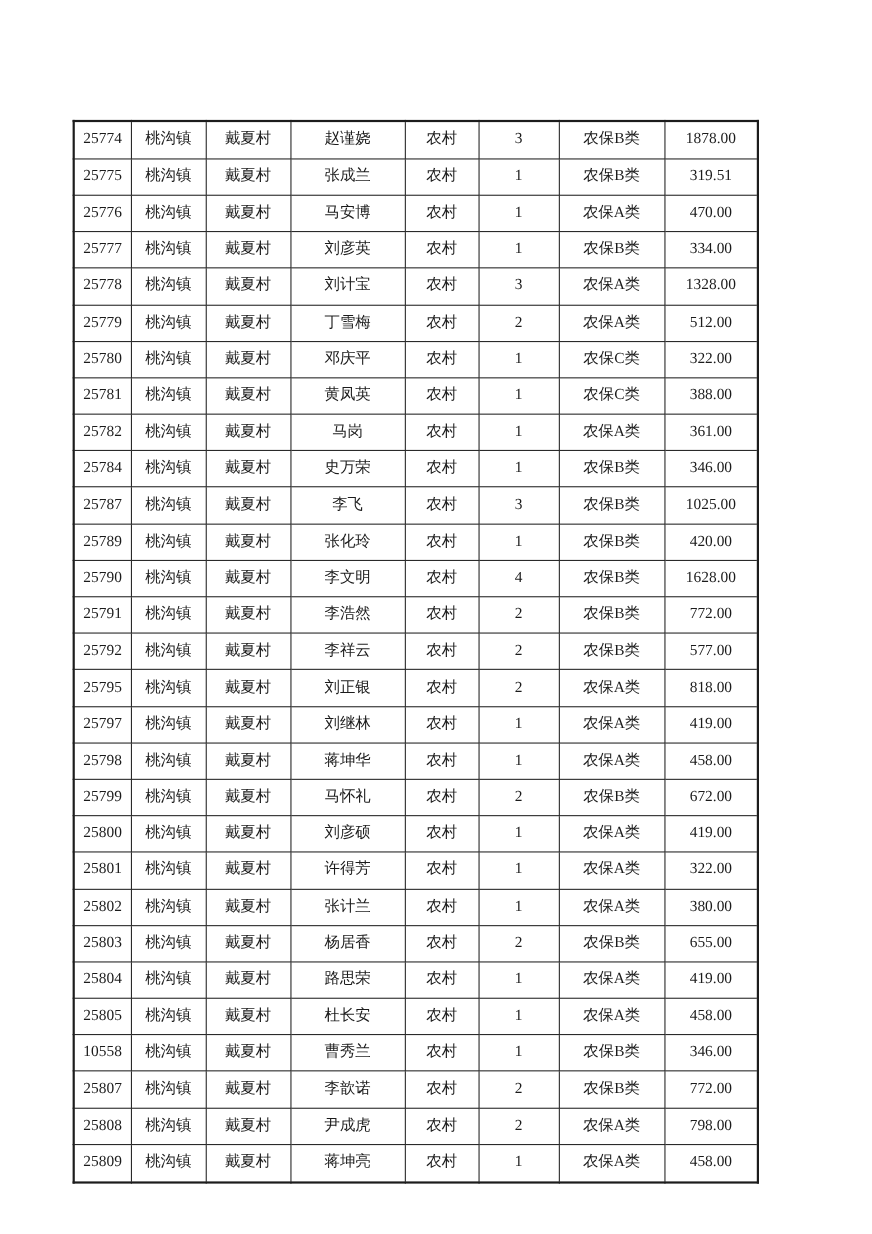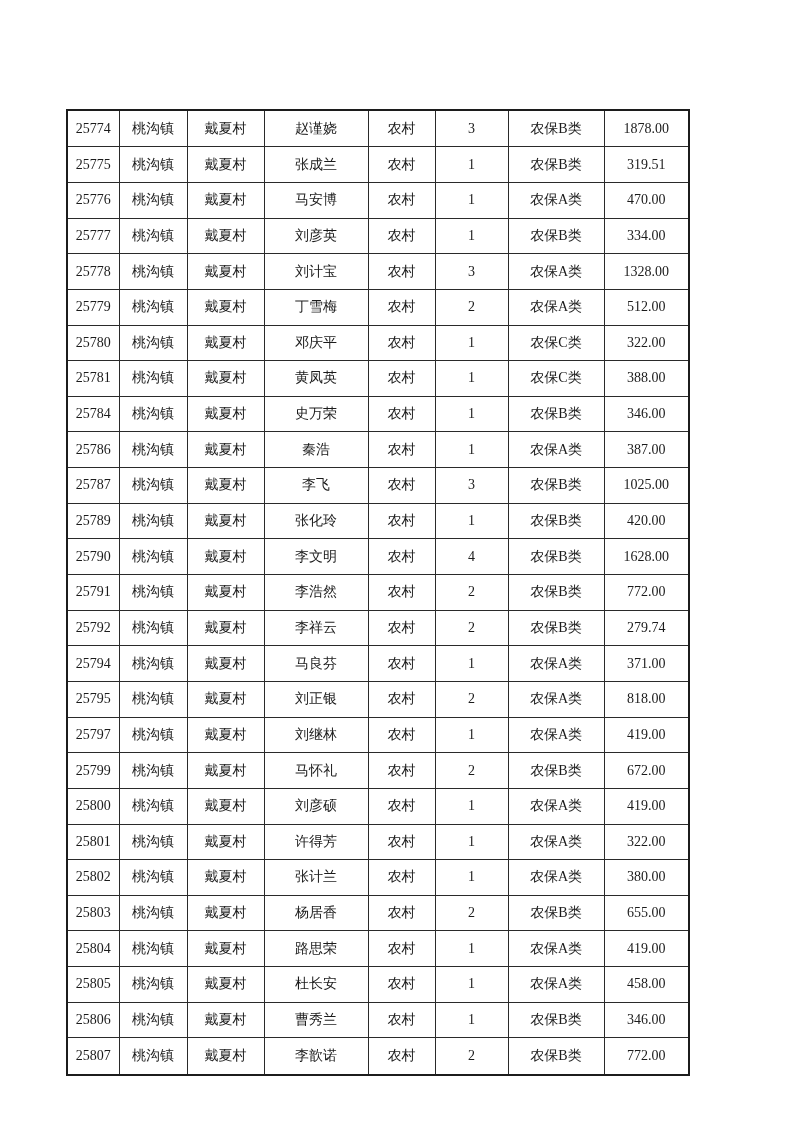--- a/index.html
+++ b/index.html
@@ -129,40 +129,40 @@
           <td>25781</td>
           <td>桃沟镇</td>
           <td>戴夏村</td>
           <td>黄凤英</td>
           <td>农村</td>
           <td>1</td>
           <td>农保C类</td>
           <td>388.00</td>
         </tr>
         <tr>
+          <td>25782</td>
+          <td>桃沟镇</td>
+          <td>戴夏村</td>
+          <td>马岗</td>
+          <td>农村</td>
+          <td>1</td>
+          <td>农保A类</td>
+          <td>361.00</td>
+        </tr>
+        <tr>
           <td>25784</td>
           <td>桃沟镇</td>
           <td>戴夏村</td>
           <td>史万荣</td>
           <td>农村</td>
           <td>1</td>
           <td>农保B类</td>
           <td>346.00</td>
         </tr>
         <tr>
-          <td>25786</td>
-          <td>桃沟镇</td>
-          <td>戴夏村</td>
-          <td>秦浩</td>
-          <td>农村</td>
-          <td>1</td>
-          <td>农保A类</td>
-          <td>387.00</td>
-        </tr>
-        <tr>
           <td>25787</td>
           <td>桃沟镇</td>
           <td>戴夏村</td>
           <td>李飞</td>
           <td>农村</td>
           <td>3</td>
           <td>农保B类</td>
           <td>1025.00</td>
         </tr>
         <tr>
@@ -196,31 +196,21 @@
           <td>772.00</td>
         </tr>
         <tr>
           <td>25792</td>
           <td>桃沟镇</td>
           <td>戴夏村</td>
           <td>李祥云</td>
           <td>农村</td>
           <td>2</td>
           <td>农保B类</td>
-          <td>279.74</td>
-        </tr>
-        <tr>
-          <td>25794</td>
-          <td>桃沟镇</td>
-          <td>戴夏村</td>
-          <td>马良芬</td>
-          <td>农村</td>
-          <td>1</td>
-          <td>农保A类</td>
-          <td>371.00</td>
+          <td>577.00</td>
         </tr>
         <tr>
           <td>25795</td>
           <td>桃沟镇</td>
           <td>戴夏村</td>
           <td>刘正银</td>
           <td>农村</td>
           <td>2</td>
           <td>农保A类</td>
           <td>818.00</td>
@@ -229,20 +219,30 @@
           <td>25797</td>
           <td>桃沟镇</td>
           <td>戴夏村</td>
           <td>刘继林</td>
           <td>农村</td>
           <td>1</td>
           <td>农保A类</td>
           <td>419.00</td>
         </tr>
         <tr>
+          <td>25798</td>
+          <td>桃沟镇</td>
+          <td>戴夏村</td>
+          <td>蒋坤华</td>
+          <td>农村</td>
+          <td>1</td>
+          <td>农保A类</td>
+          <td>458.00</td>
+        </tr>
+        <tr>
           <td>25799</td>
           <td>桃沟镇</td>
           <td>戴夏村</td>
           <td>马怀礼</td>
           <td>农村</td>
           <td>2</td>
           <td>农保B类</td>
           <td>672.00</td>
         </tr>
         <tr>
@@ -299,34 +299,54 @@
           <td>25805</td>
           <td>桃沟镇</td>
           <td>戴夏村</td>
           <td>杜长安</td>
           <td>农村</td>
           <td>1</td>
           <td>农保A类</td>
           <td>458.00</td>
         </tr>
         <tr>
-          <td>25806</td>
+          <td>10558</td>
           <td>桃沟镇</td>
           <td>戴夏村</td>
           <td>曹秀兰</td>
           <td>农村</td>
           <td>1</td>
           <td>农保B类</td>
           <td>346.00</td>
         </tr>
         <tr>
           <td>25807</td>
           <td>桃沟镇</td>
           <td>戴夏村</td>
           <td>李歆诺</td>
           <td>农村</td>
           <td>2</td>
           <td>农保B类</td>
           <td>772.00</td>
+        </tr>
+        <tr>
+          <td>25808</td>
+          <td>桃沟镇</td>
+          <td>戴夏村</td>
+          <td>尹成虎</td>
+          <td>农村</td>
+          <td>2</td>
+          <td>农保A类</td>
+          <td>798.00</td>
+        </tr>
+        <tr>
+          <td>25809</td>
+          <td>桃沟镇</td>
+          <td>戴夏村</td>
+          <td>蒋坤亮</td>
+          <td>农村</td>
+          <td>1</td>
+          <td>农保A类</td>
+          <td>458.00</td>
         </tr>
       </tbody>
   </table>
 </div>
 
 </body></html>

